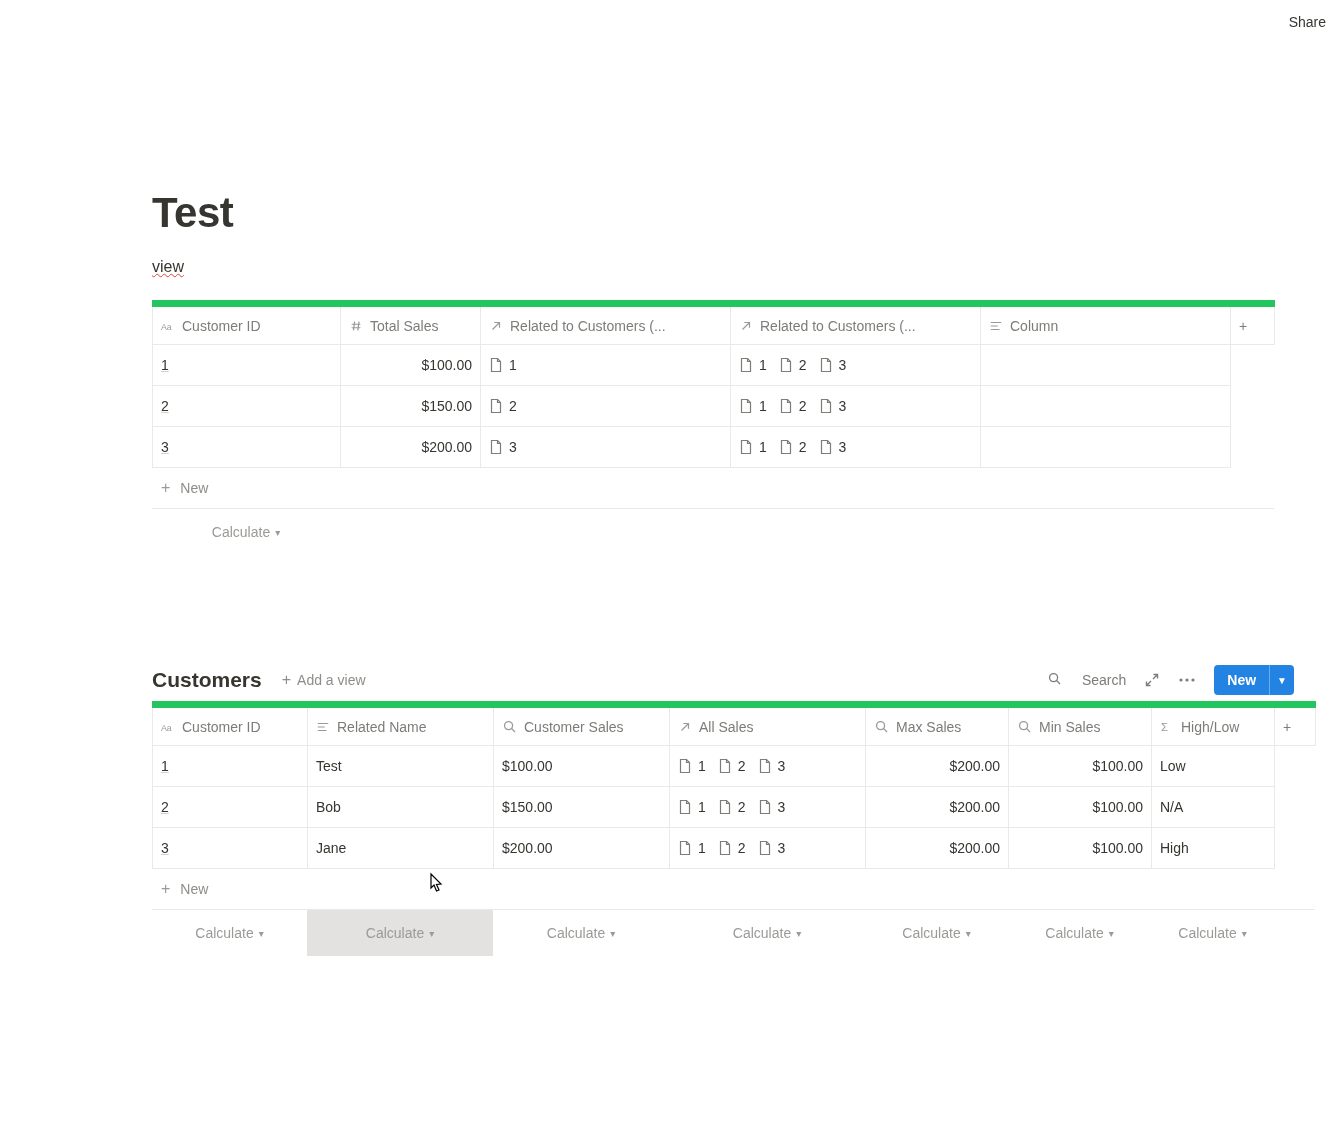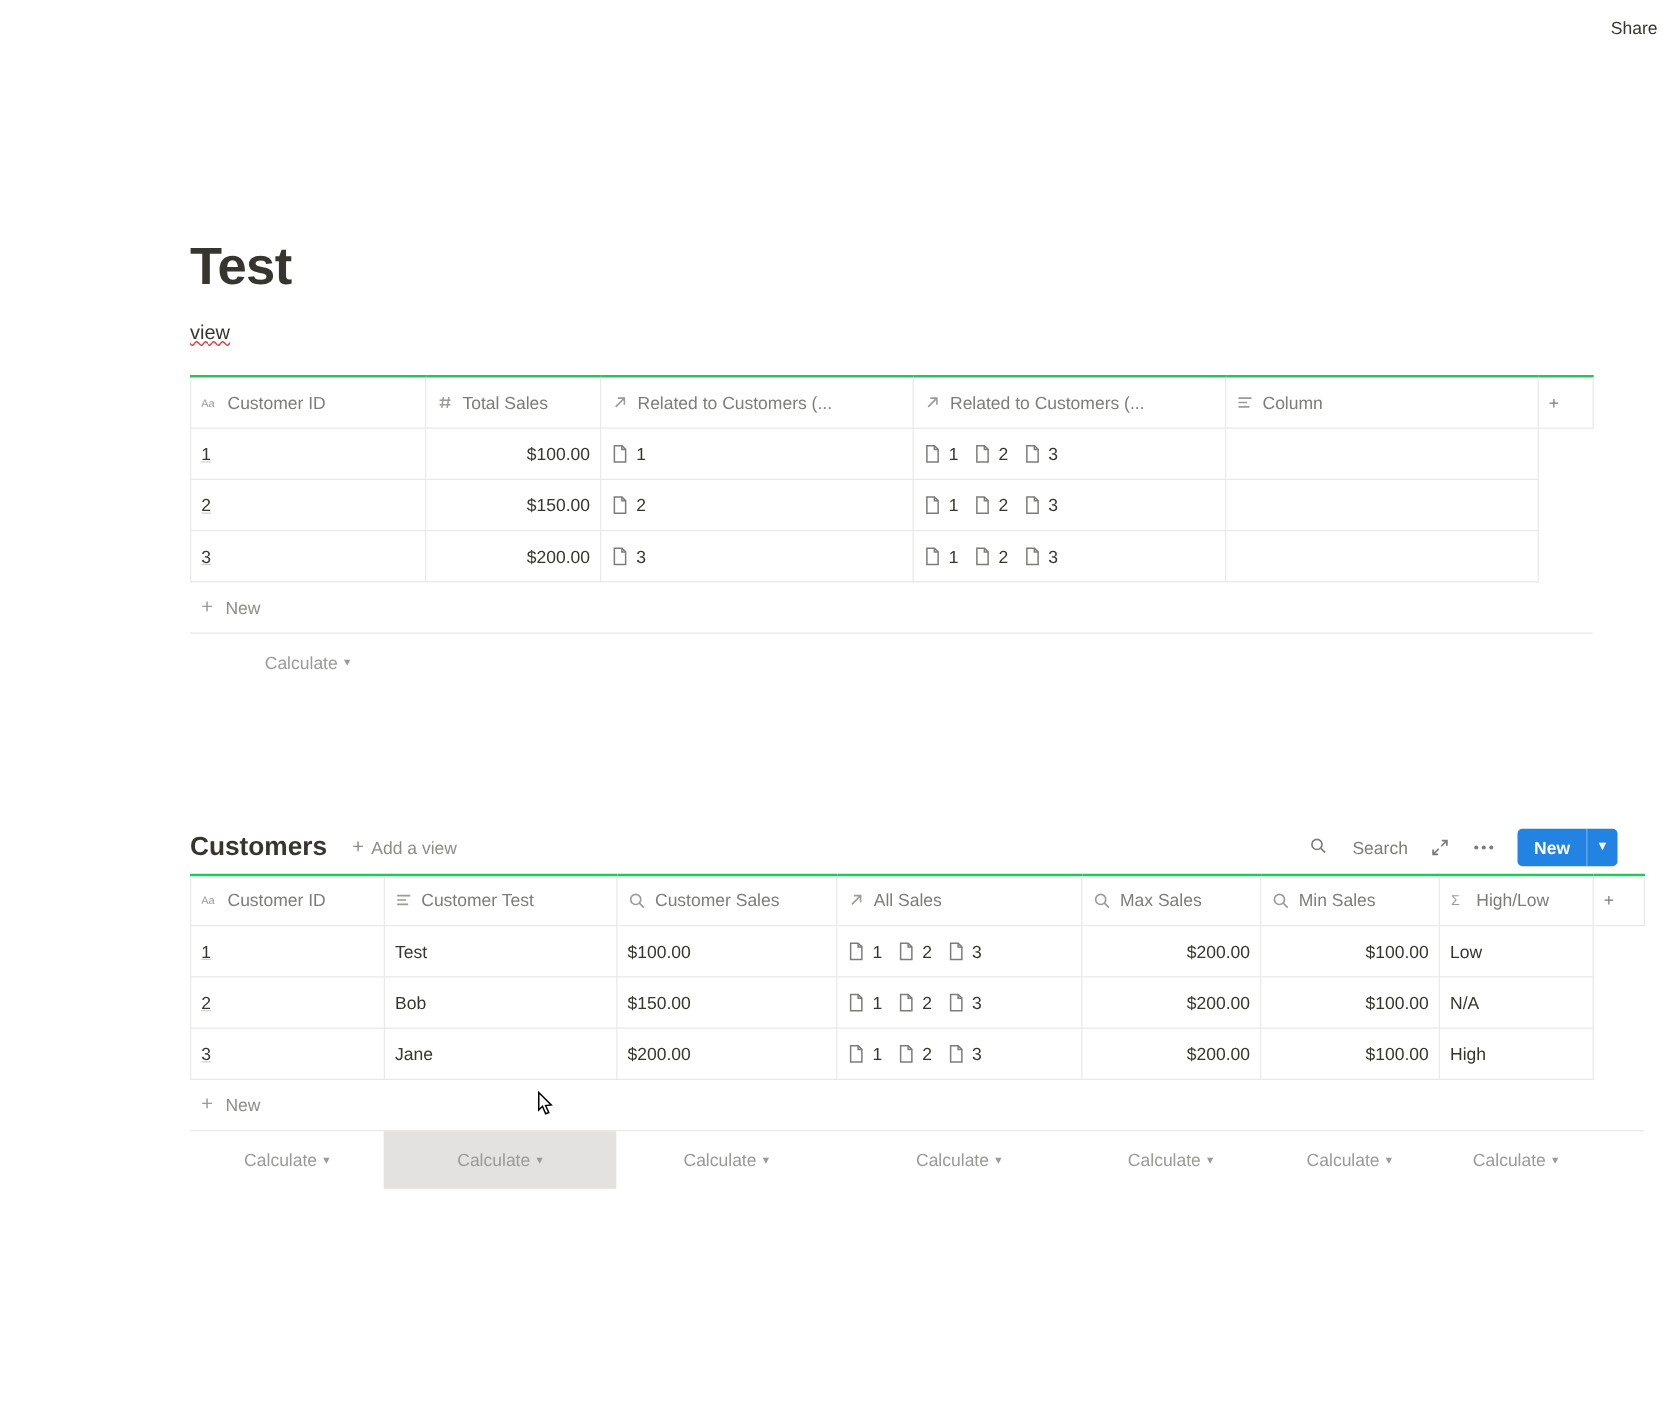--- a/index.html
+++ b/index.html
@@ -79,21 +79,21 @@
     text-align: left;
     font-weight: normal;
     box-sizing: border-box;
     overflow: hidden;
     white-space: nowrap;
   }
   table.db tr th:first-child, table.db tr td:first-child {
     border-left: 1px solid #e9e9e7;
   }
   table.db thead th {
-    border-top: 2px solid #22c55e;
+    border-top: 7px solid #22c55e;
     color: #7c7c78;
     font-size: 14px;
   }
   .hcell { display: flex; align-items: center; gap: 7px; }
   .hicon { color: #9b9a97; display: inline-flex; flex: 0 0 auto; }
   .num { text-align: right; display: block; }
   .rowid { text-decoration: underline; text-decoration-color: #d3d1cb; }
   .relcell { display: flex; align-items: center; gap: 12px; }
   .reltag { display: inline-flex; align-items: center; gap: 6px; }
   .plus-col {
@@ -480,21 +480,21 @@
               <span>Customer ID</span>
             </span>
           </th>
           <th>
             <span class="hcell">
               <span class="hicon">
                 <svg width="14" height="14" viewBox="0 0 16 16" fill="none" stroke="#9b9a97" stroke-width="1.4">
                     <path d="M2 4h12M2 8h8M2 12h10"></path>
                   </svg>
               </span>
-              <span>Customer Test</span>
+              <span>Related Name</span>
             </span>
           </th>
           <th>
             <span class="hcell">
               <span class="hicon">
                 <svg width="15" height="15" viewBox="0 0 16 16" fill="none" stroke="#9b9a97" stroke-width="1.4">
                     <circle cx="7" cy="7" r="4.3"></circle>
                     <path d="M10.2 10.2L14 14"></path>
                   </svg>
               </span>

